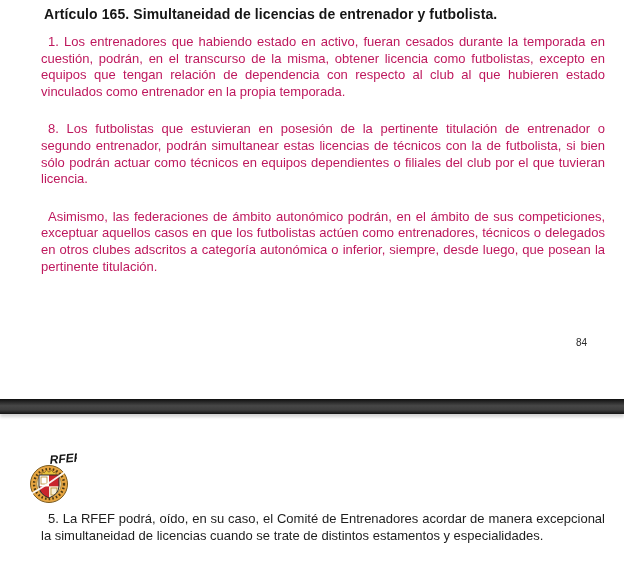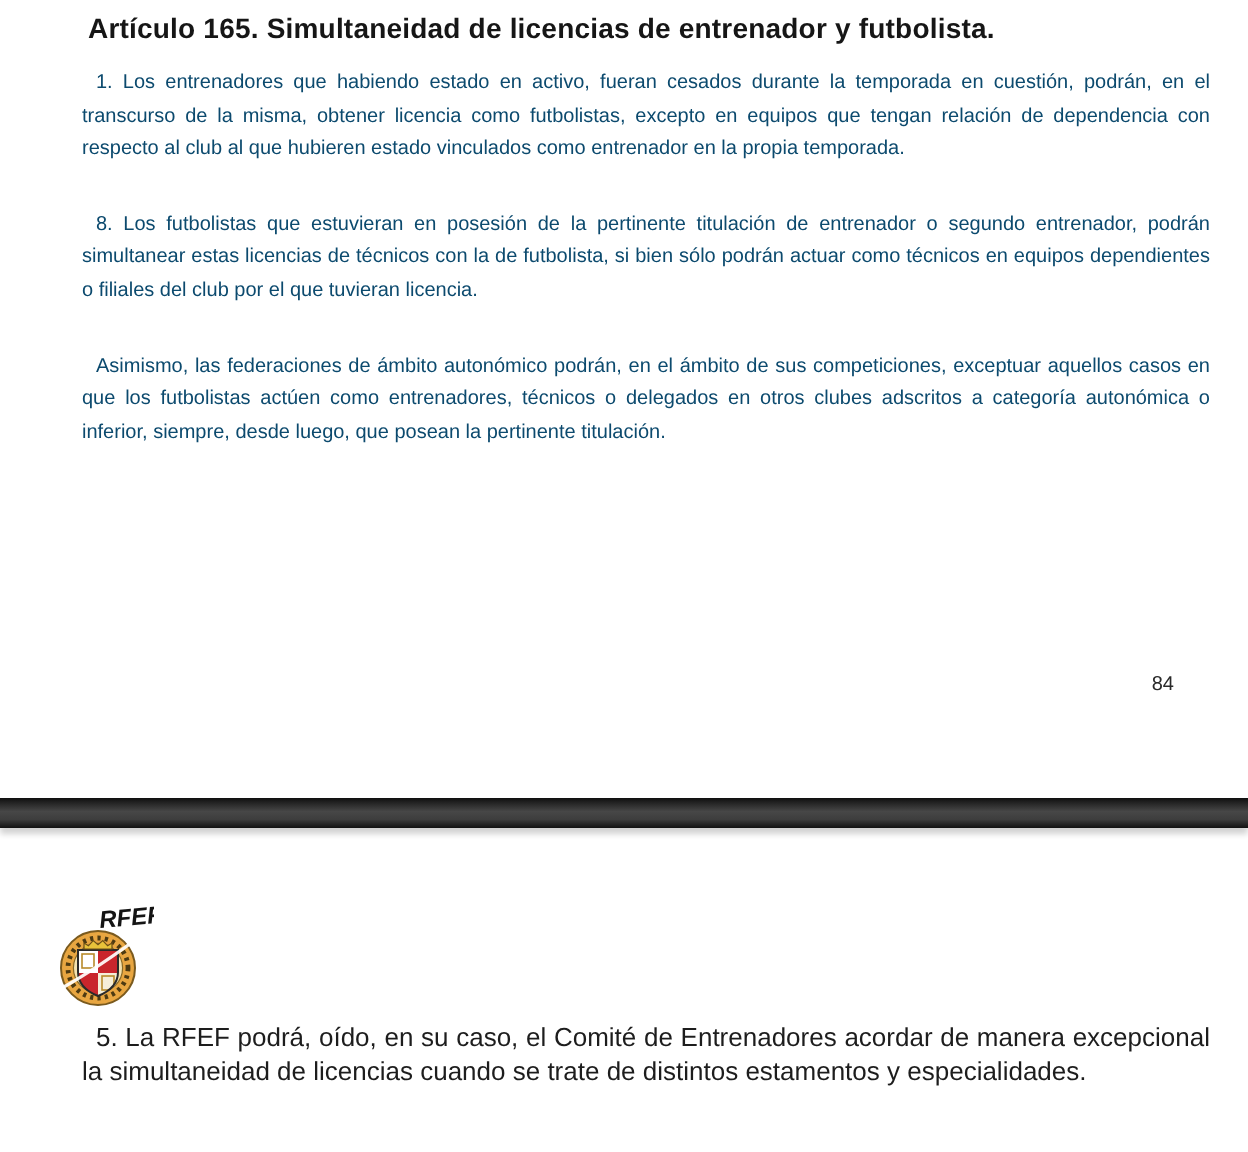--- a/index.html
+++ b/index.html
@@ -24,24 +24,24 @@
     font-size: 14px;
     font-weight: bold;
     color: #161616;
     letter-spacing: 0.1px;
   }
   .body-text {
     position: absolute;
     left: 41px;
     top: 34px;
     width: 564px;
-    font-size: 10px;
+    font-size: 13px;
     line-height: 16.6px;
     text-align: justify;
-    color: #0c4a6e;
+    color: #be185d;
   }
   .body-text p {
     margin: 0 0 21px 0;
     text-indent: 7px;
   }
   .page-number {
     position: absolute;
     top: 337px;
     right: 37px;
     font-size: 10px;

